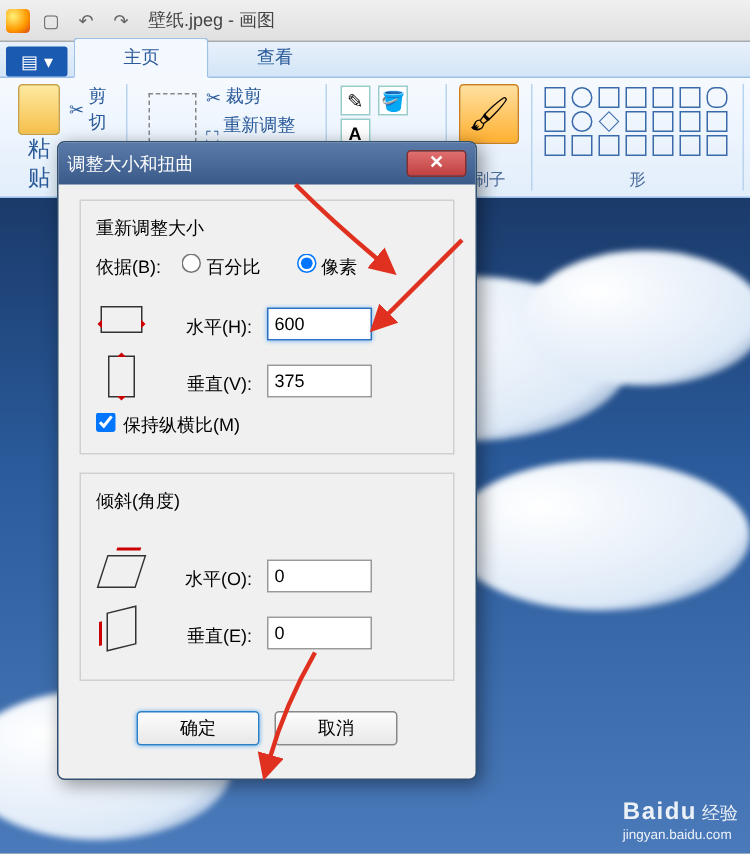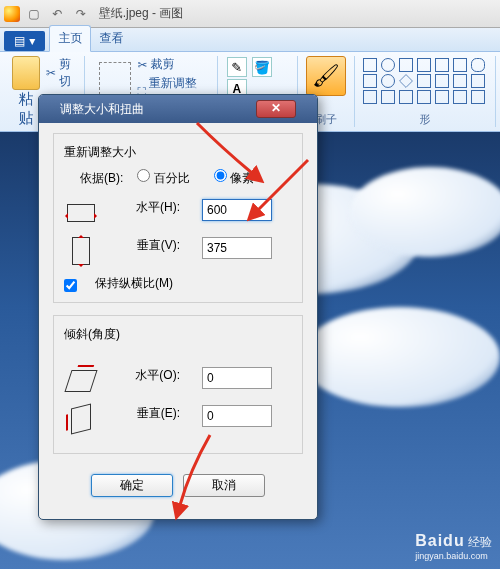--- a/index.html
+++ b/index.html
@@ -3,61 +3,61 @@
 <meta charset="utf-8">
 <style>
 *{box-sizing:border-box;margin:0;padding:0;font-family:"Microsoft YaHei","Segoe UI",sans-serif;font-size:12px}
 body{width:500px;height:569px;overflow:hidden;background:#d4e7f7;position:relative}
 .titlebar{height:28px;background:linear-gradient(#f0f0f0,#e0e0e0);display:flex;align-items:center;padding:0 4px;border-bottom:1px solid #aaa}
 .titlebar .icon{width:16px;height:16px;border-radius:3px;background:radial-gradient(circle at 30% 30%,#fff176,#ff9800 60%,#d84315);margin-right:4px}
 .qat button{width:18px;height:18px;border:none;background:transparent;color:#666;margin:0 1px}
 .title-text{margin-left:8px;color:#444}
 .ribbon-tabs{height:24px;background:linear-gradient(#e8f1fb,#d3e5f7);display:flex;align-items:flex-end;border-bottom:1px solid #9ec0e8}
 .file-btn{background:#1a5ab0;color:#fff;padding:3px 10px;margin:0 4px;border-radius:2px;display:flex;align-items:center;gap:4px}
-.tab{padding:4px 8px;color:#2a5a9a}
+.tab{padding:4px 32px;color:#2a5a9a}
 .tab.active{background:#f4f9ff;border:1px solid #9ec0e8;border-bottom:1px solid #f4f9ff;border-radius:3px 3px 0 0;margin-bottom:-1px}
 .ribbon{height:80px;background:linear-gradient(#f6faff,#e2eefb);border-bottom:1px solid #9ec0e8;display:flex;padding:4px}
 .group{border-right:1px solid #b8d4ef;padding:0 8px;display:flex;flex-direction:column;justify-content:space-between}
 .group-label{color:#4a6a9a;font-size:11px;text-align:center}
 .clip-icons{display:flex;flex-direction:column;gap:2px;font-size:11px;color:#2a5a9a}
 .clip-row{display:flex;align-items:center;gap:3px}
 .sel-box{width:38px;height:38px;border:1px dashed #888;margin:6px}
 .cropper{display:flex;flex-direction:column;gap:2px;font-size:11px;color:#2a5a9a}
 .tool-btn{width:20px;height:20px;border:1px solid #9cc;background:#fff;margin:1px;display:inline-flex;align-items:center;justify-content:center;font-size:13px}
 .brush{width:40px;height:40px;background:linear-gradient(#ffe0a0,#ffb030);border:1px solid #d08018;border-radius:3px;display:flex;align-items:center;justify-content:center;font-size:22px}
 .shapes{display:grid;grid-template-columns:repeat(7,16px);gap:2px;padding-top:2px}
 .shapes span{width:14px;height:14px;border:1px solid #3a6aaa;display:inline-block}
 .canvas{position:absolute;top:132px;left:0;right:0;bottom:0;background:#999}
 .sky{position:absolute;inset:0;background:linear-gradient(180deg,#1a3a6a 0%,#2a5a9a 40%,#4a7aba 100%)}
 .cloud{position:absolute;background:radial-gradient(ellipse at 30% 30%,#fff,#dde9f7 70%,rgba(221,233,247,0) 100%);border-radius:50%;filter:blur(2px)}
 .dialog{position:absolute;left:38px;top:94px;width:280px;background:#f0f0f0;border:1px solid #305070;border-radius:5px;box-shadow:3px 3px 12px rgba(0,0,0,0.4)}
-.dlg-title{height:28px;background:linear-gradient(#5a7aaa,#3a5a8a);border-radius:4px 4px 0 0;display:flex;align-items:center;padding:0 21px;color:#fff}
+.dlg-title{height:28px;background:linear-gradient(#5a7aaa,#3a5a8a);border-radius:4px 4px 0 0;display:flex;align-items:center;padding:0 6px;color:#fff}
 .dlg-title span{flex:1}
 .close-btn{width:40px;height:18px;background:linear-gradient(#e07070,#c04040);border:1px solid #803030;border-radius:3px;color:#fff;text-align:center;line-height:14px;font-weight:bold}
 .dlg-body{padding:10px 14px}
 .fieldset{border:1px solid #d0d0d0;padding:10px;margin-bottom:12px}
-.row{display:flex;align-items:flex-start;margin:10px 0;gap:22px}
+.row{display:flex;align-items:flex-end;margin:10px 0;gap:10px}
 .label{width:60px;text-align:right}
-.radio-row{display:flex;align-items:center;gap:6px;margin:6px 16px 12px}
+.radio-row{display:flex;align-items:center;gap:6px;margin:6px 0 12px}
 .ic{width:34px;height:28px;display:flex;align-items:center;justify-content:center}
 .box-h{width:28px;height:18px;border:1px solid #333;position:relative}
 .box-h::before,.box-h::after{content:"";position:absolute;top:50%;width:0;height:0;border:3px solid transparent}
 .box-h::before{left:-6px;border-right-color:#c00}
 .box-h::after{right:-6px;border-left-color:#c00}
 .box-v{width:18px;height:28px;border:1px solid #333;position:relative}
 .box-v::before,.box-v::after{content:"";position:absolute;left:50%;width:0;height:0;border:3px solid transparent;margin-left:-3px}
 .box-v::before{top:-6px;border-bottom-color:#c00}
 .box-v::after{bottom:-6px;border-top-color:#c00}
 .skew-h{width:26px;height:22px;border:1px solid #333;transform:skewX(-18deg);position:relative}
 .skew-h::after{content:"";position:absolute;top:-6px;left:4px;right:4px;height:2px;background:#c00}
 .skew-v{width:20px;height:26px;border:1px solid #333;transform:skewY(-14deg);position:relative}
 .skew-v::after{content:"";position:absolute;left:-6px;top:4px;bottom:4px;width:2px;background:#c00}
 .num-input{width:70px;height:22px;border:1px solid #999;padding:0 4px}
 .num-input.focused{border-color:#2a70c0;box-shadow:0 0 3px #6ab0f0}
-.check{display:flex;align-items:flex-end;gap:18px;margin-top:2px}
+.check{display:flex;align-items:flex-start;gap:5px;margin-top:2px}
 .btn-row{display:flex;justify-content:center;gap:10px;padding:8px 0 12px}
 .btn{width:82px;height:23px;background:linear-gradient(#fdfdfd,#e8e8e8);border:1px solid #888;border-radius:3px}
 .btn.default{border-color:#2a80c8;box-shadow:0 0 3px #6ab0f0}
 .arrow{position:absolute;pointer-events:none}
 .arrow svg{overflow:visible}
 .watermark{position:absolute;right:8px;bottom:8px;color:#fff;font-size:11px;text-align:left;opacity:.9}
 .watermark b{font-size:16px;letter-spacing:1px}
 </style>
 </head>
 <body>

